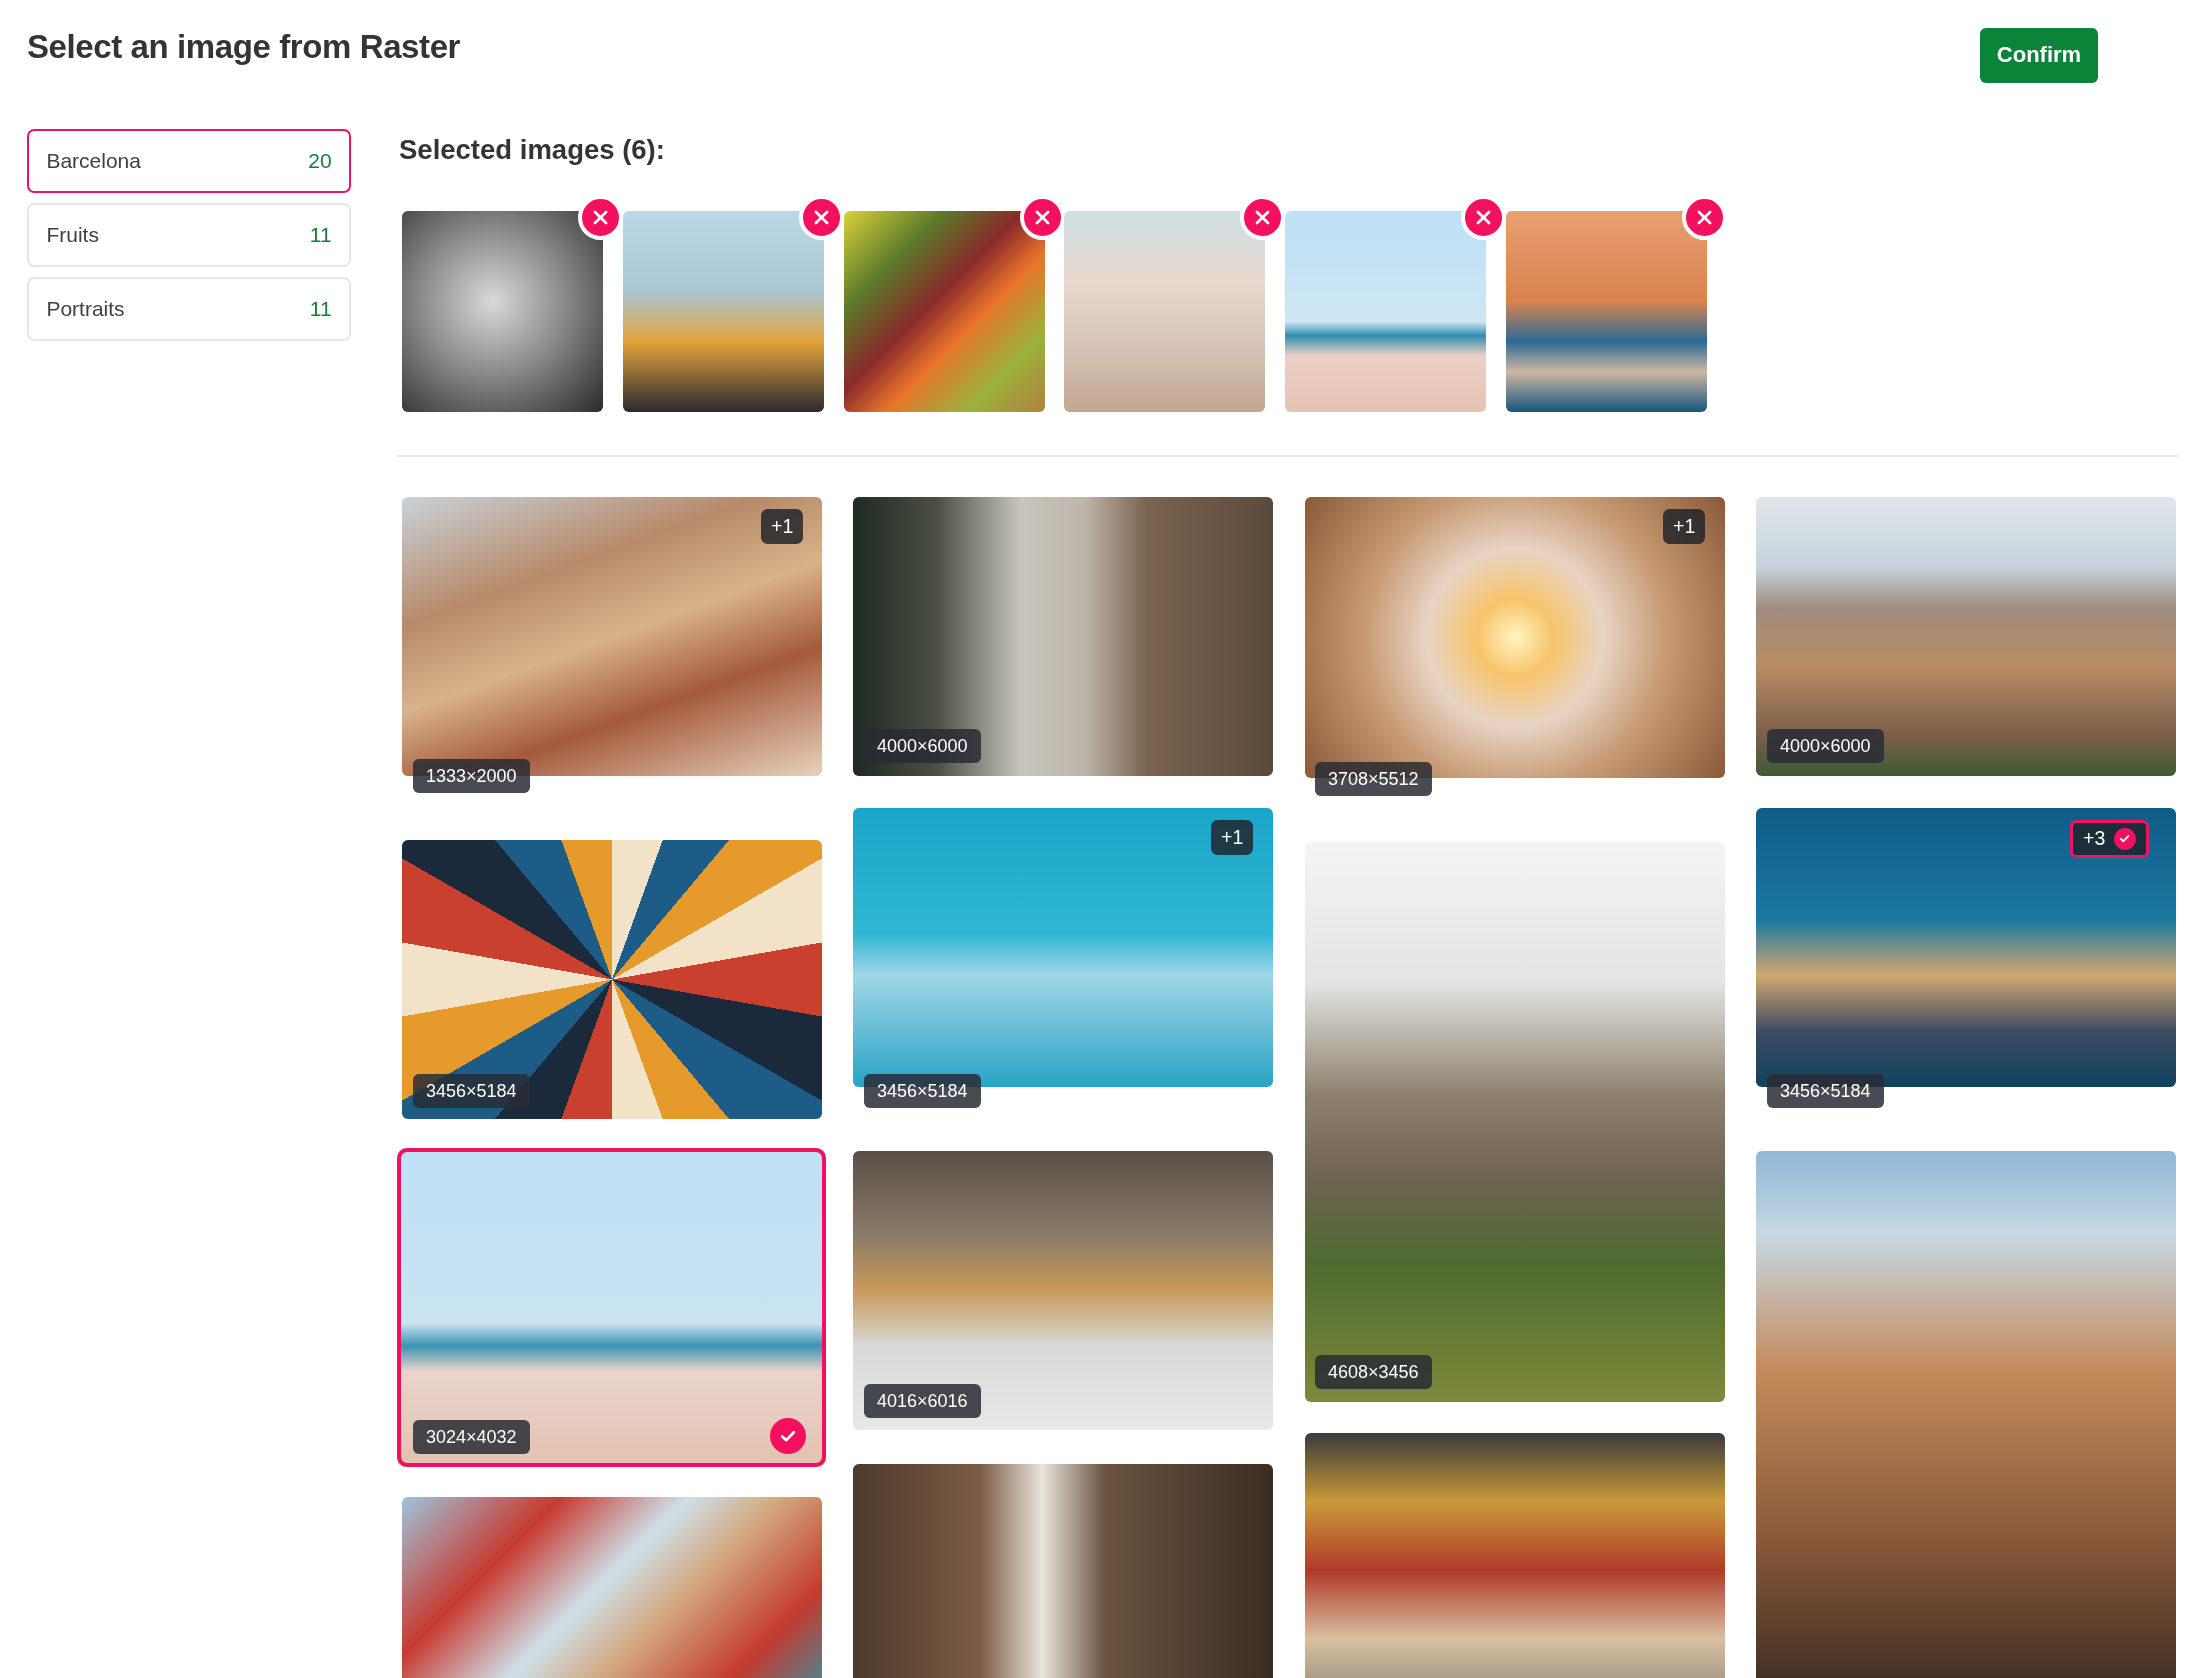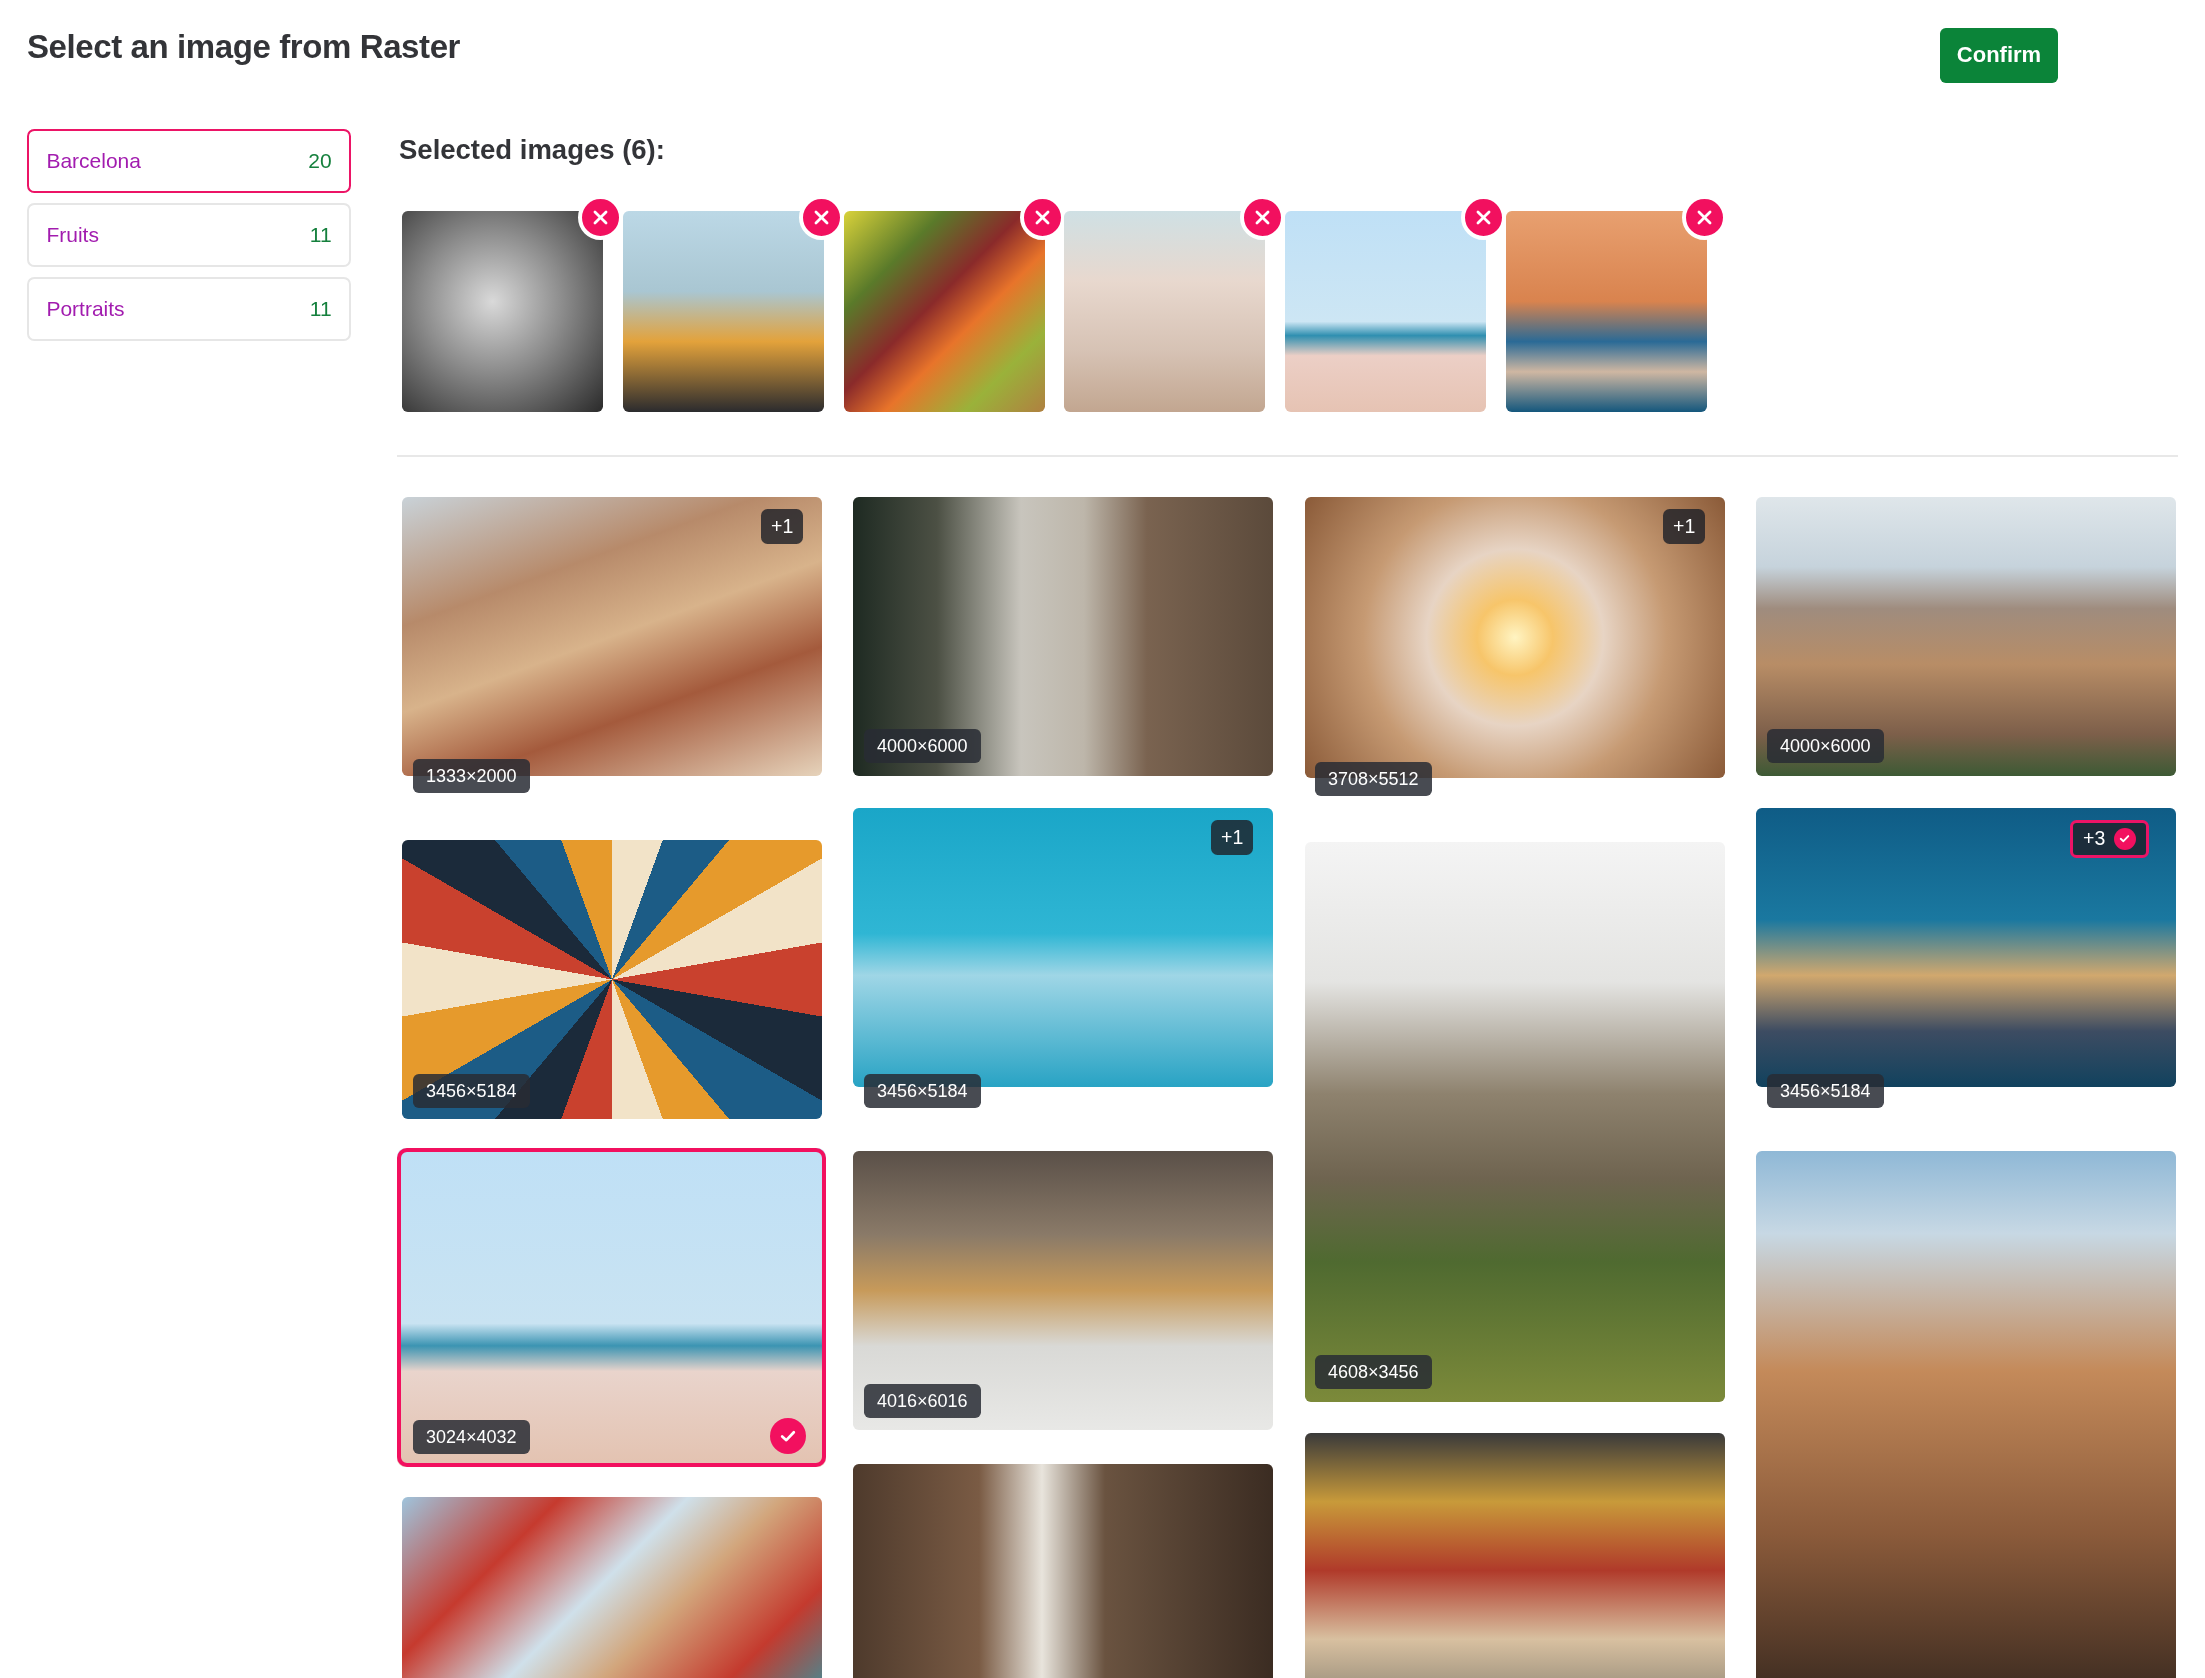--- a/index.html
+++ b/index.html
@@ -1,25 +1,25 @@
 <!DOCTYPE html>
 <html style="font-size:11.6px"><head>
 <meta charset="utf-8">
 <style>
   * { box-sizing: border-box; margin: 0; padding: 0; }
   html, body { width: 2205px; height: 1678px; overflow: hidden; background: #ffffff; }
   body { font-family: "Liberation Sans", sans-serif; color: #2f3034; position: relative; }
 
   .page-title { position: absolute; left: 27px; top: 27.5px; font-size: 33px; font-weight: 700; color: #333438; letter-spacing: -0.4px; }
-  .confirm-btn { position: absolute; left: 1940px; top: 27.5px; width: 118px; height: 55px; background: #0b8439; color: #fff; border: none; border-radius: 5.8px; font-family: "Liberation Sans", sans-serif; font-size: 22px; font-weight: 700; cursor: pointer; }
+  .confirm-btn { position: absolute; left: 1980px; top: 27.5px; width: 118px; height: 55px; background: #0b8439; color: #fff; border: none; border-radius: 5.8px; font-family: "Liberation Sans", sans-serif; font-size: 22px; font-weight: 700; cursor: pointer; }
 
   .sidebar { position: absolute; left: 27px; top: 129px; width: 324px; }
   .sidebar-item { height: 64px; border: 2.2px solid #e6e6e6; border-radius: 7.2px; display: flex; align-items: center; justify-content: space-between; padding: 0 17.4px 0 17.4px; margin-bottom: 10px; cursor: pointer; background: #fff; }
   .sidebar-item.active { border-color: #ec1466; }
-  .sidebar-item .label { font-size: 21px; color: #a21caf; }
+  .sidebar-item .label { font-size: 21px; color: #404040; }
   .sidebar-item .count { font-size: 21px; color: #15803d; }
 
   .selected-title { position: absolute; left: 399px; top: 134px; font-size: 27.5px; font-weight: 700; color: #333438; }
   .selected-strip { position: absolute; left: 402px; top: 211px; height: 203px; }
   .sel-thumb { position: absolute; top: 0; width: 201px; height: 201px; border-radius: 5.8px; overflow: hidden; }
   .sel-remove { position: absolute; top: -16px; width: 45px; height: 45px; border-radius: 50%; background: #f2105f; border: 4.3px solid #ffffff; display: flex; align-items: center; justify-content: center; cursor: pointer; }
   .sel-remove svg { width: 19px; height: 19px; }
 
   .divider { position: absolute; left: 397px; top: 455px; width: 1781px; height: 2.2px; background: #e8e8e8; }
 

